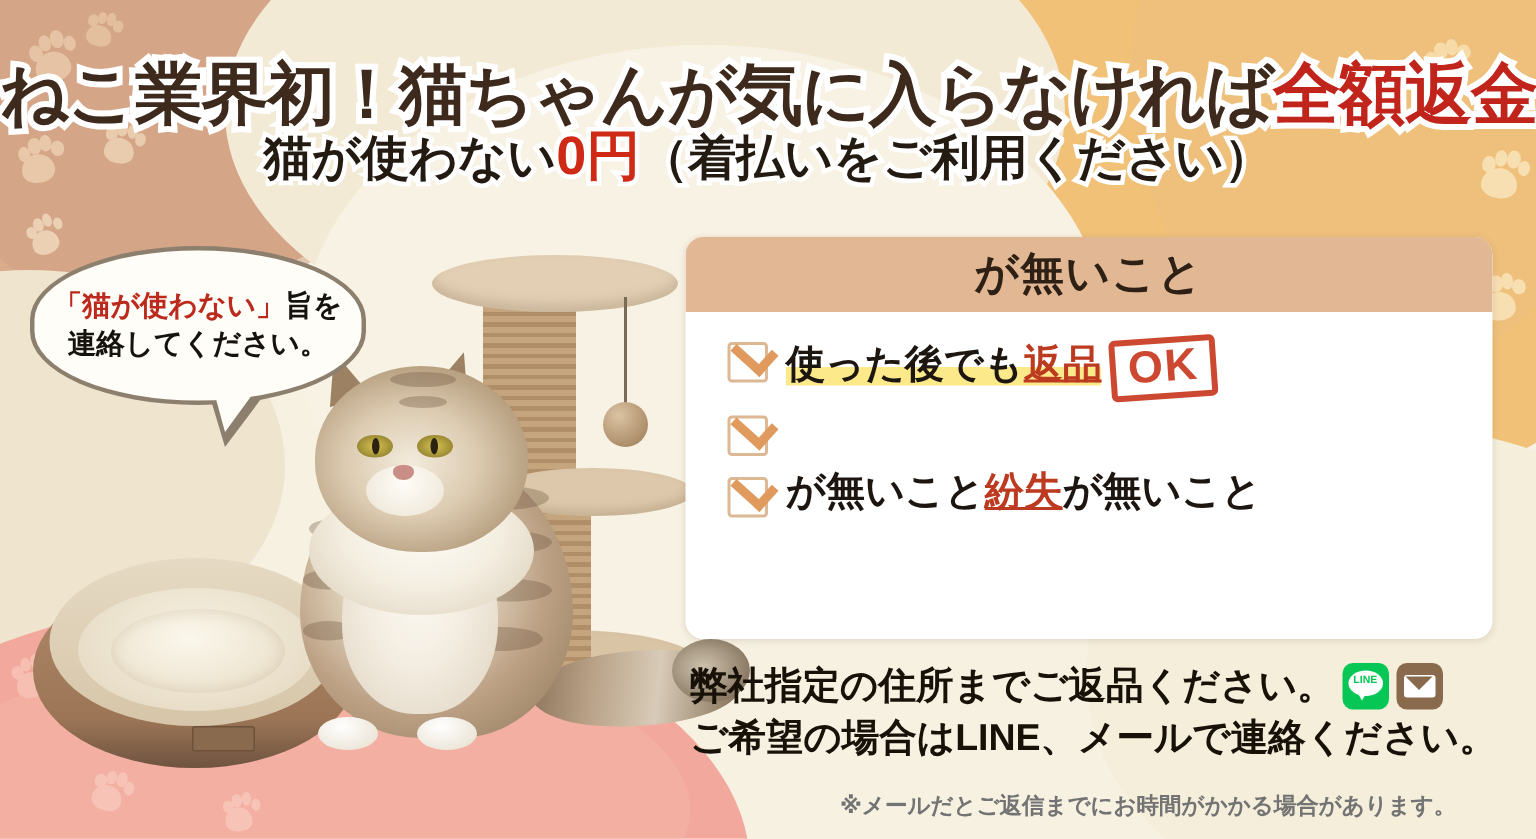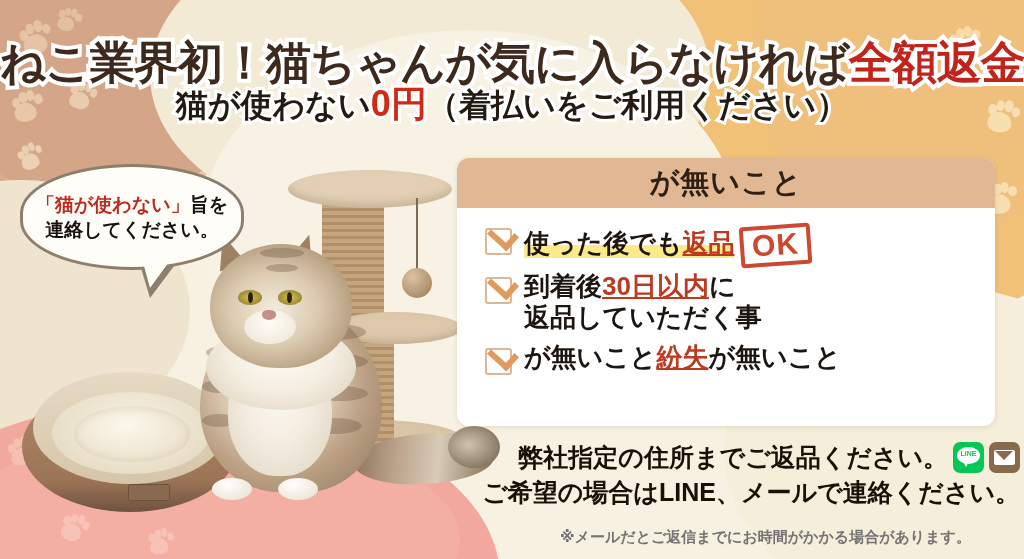--- a/index.html
+++ b/index.html
@@ -307,21 +307,21 @@
     padding:0 8px 1px 8px;
     color:#c8391f; font-size:30px; font-weight:bold;
     letter-spacing:1px; line-height:1.05;
     transform:rotate(-4deg);
     position:relative; top:3px;
     opacity:.92;
   }
 
   
   .footer { position:absolute; left:460px; top:440px; width:560px; z-index:6; }
-  .foot-row { display:flex; align-items:center;justify-content:flex-end; }
+  .foot-row { display:flex; align-items:center; }
   .foot-line {
     font-size:25px; font-weight:bold; color:#171108;
     line-height:1.38; white-space:nowrap;
   }
   .icon-line, .icon-mail {
     width:31px; height:31px; border-radius:7px; margin-left:5px;
     flex:none; position:relative;
   }
   .icon-line { background:#06c755; }
   .icon-line .ibub {
@@ -525,24 +525,20 @@
 
       <div class="cond-row">
         <span class="chk"></span>
         <span class="cond-text">
           <span class="hl"><span>使った後でも</span><span class="red">返品</span></span><span class="ok-stamp">OK</span>
         </span>
       </div>
 
       <div class="cond-row">
         <span class="chk"></span>
-        <span class="cond-text">
-          <span>到着後</span><span class="red">30日以内</span><span>に</span><br>
-          <span>返品していただく事</span>
-        </span>
       </div>
 
       <div class="cond-row">
         <span class="chk"></span>
         <span class="cond-text">
           <span>が無いこと</span><span class="red">紛失</span><span>が無いこと</span>
         </span>
       </div>
 
     </div>

